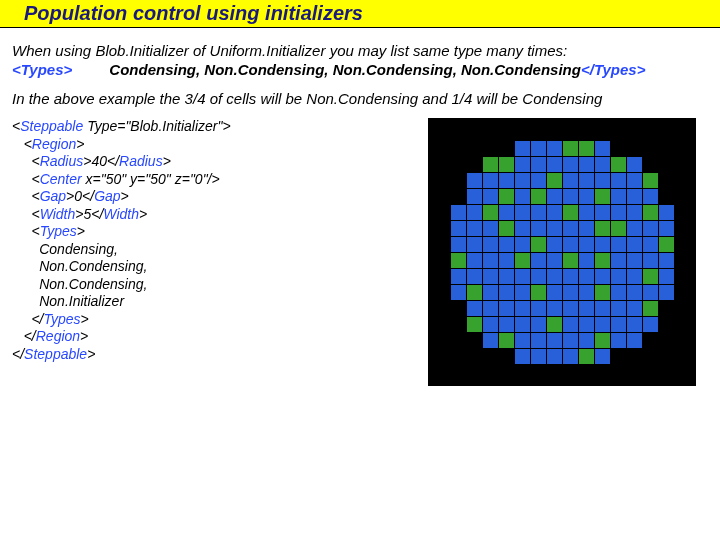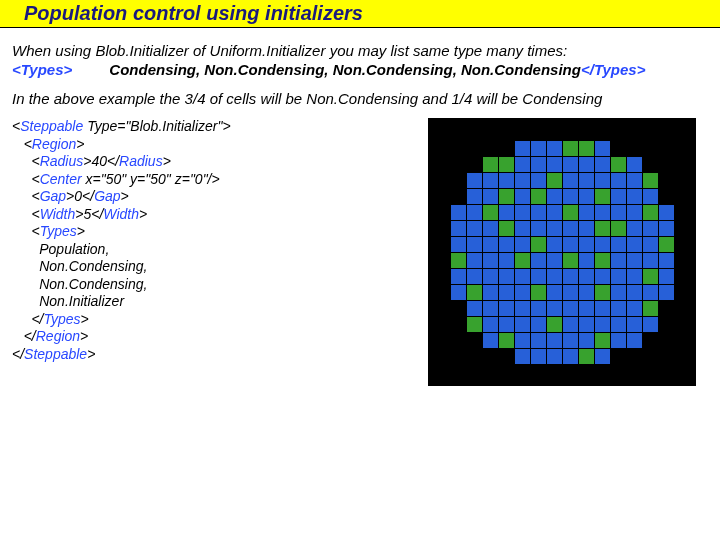--- a/index.html
+++ b/index.html
@@ -90,21 +90,21 @@
   </div>
 
   <div class="cols">
     <div class="code-col"><span>&lt;</span><span class="tag-blue">Steppable</span><span> Type="Blob.Initializer"&gt;</span>
 <span>   &lt;</span><span class="tag-blue">Region</span><span>&gt;</span>
 <span>     &lt;</span><span class="tag-blue">Radius</span><span>&gt;40&lt;/</span><span class="tag-blue">Radius</span><span>&gt;</span>
 <span>     &lt;</span><span class="tag-blue">Center</span><span> x="50" y="50" z="0"/&gt;</span>
 <span>     &lt;</span><span class="tag-blue">Gap</span><span>&gt;0&lt;/</span><span class="tag-blue">Gap</span><span>&gt;</span>
 <span>     &lt;</span><span class="tag-blue">Width</span><span>&gt;5&lt;/</span><span class="tag-blue">Width</span><span>&gt;</span>
 <span>     &lt;</span><span class="tag-blue">Types</span><span>&gt;</span>
-<span>       Population,</span>
+<span>       Condensing,</span>
 <span>       Non.Condensing,</span>
 <span>       Non.Condensing,</span>
 <span>       Non.Initializer</span>
 <span>     &lt;/</span><span class="tag-blue">Types</span><span>&gt;</span>
 <span>   &lt;/</span><span class="tag-blue">Region</span><span>&gt;</span>
 <span>&lt;/</span><span class="tag-blue">Steppable</span><span>&gt;</span></div>
 
     <div class="fig-col">
       <div class="sim-box">
         <div class="grid" id="sim-grid">

